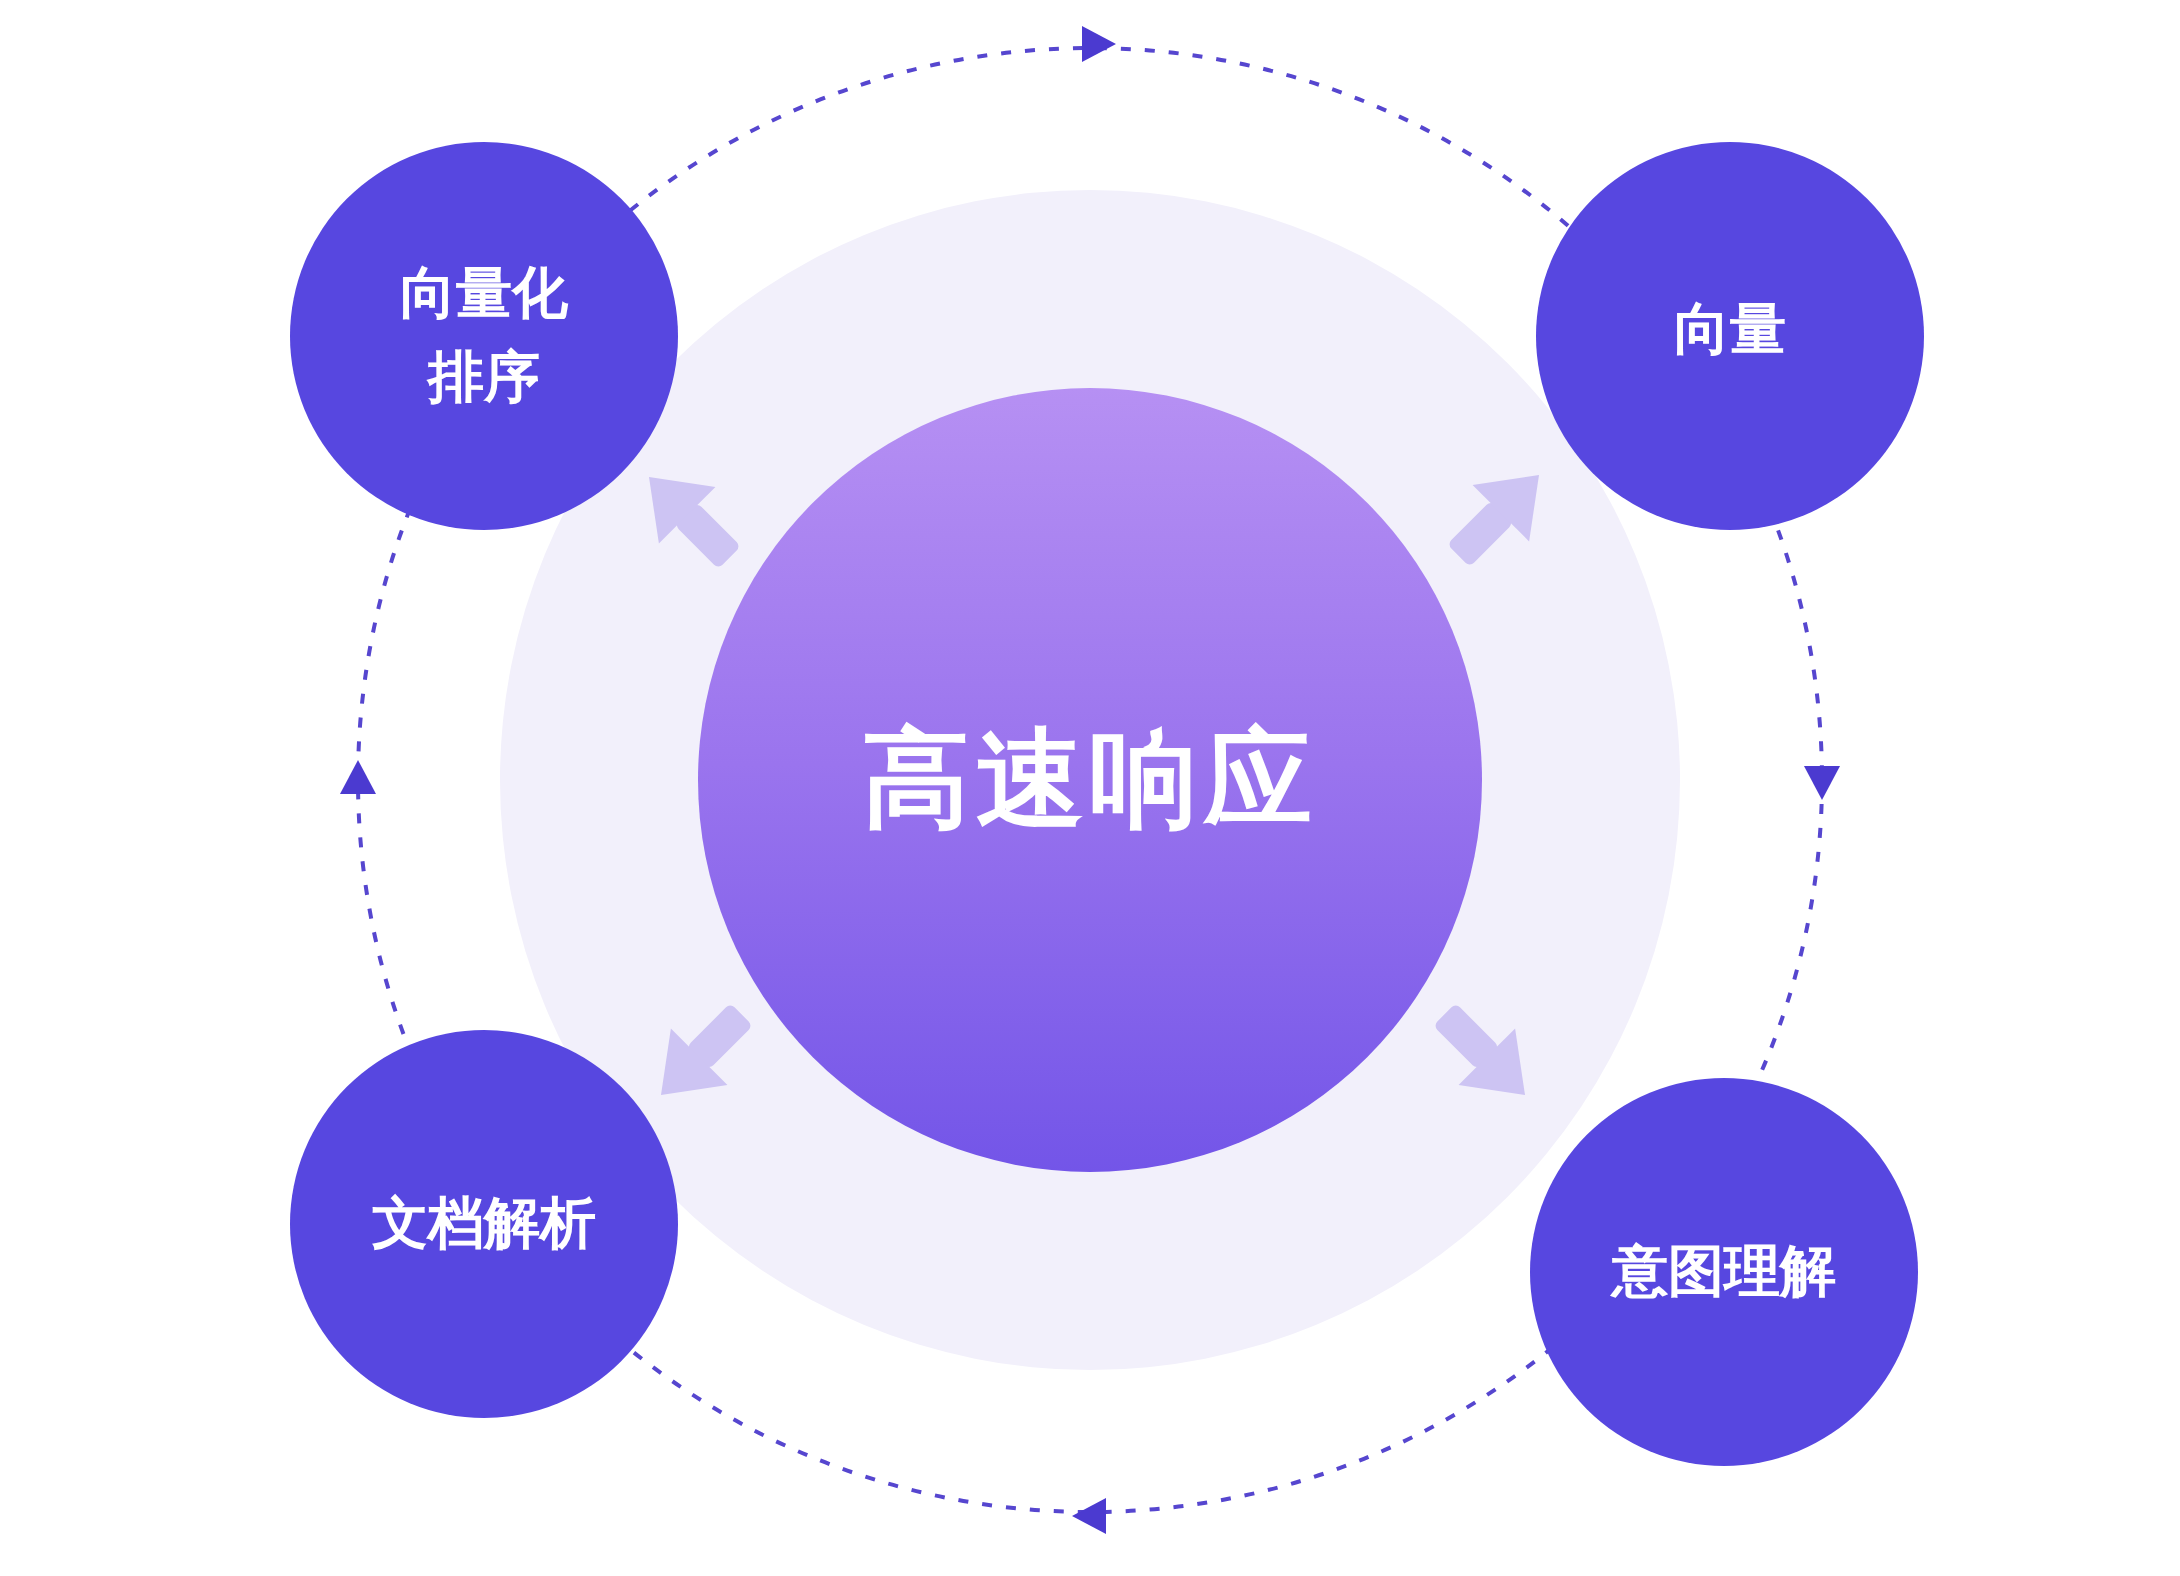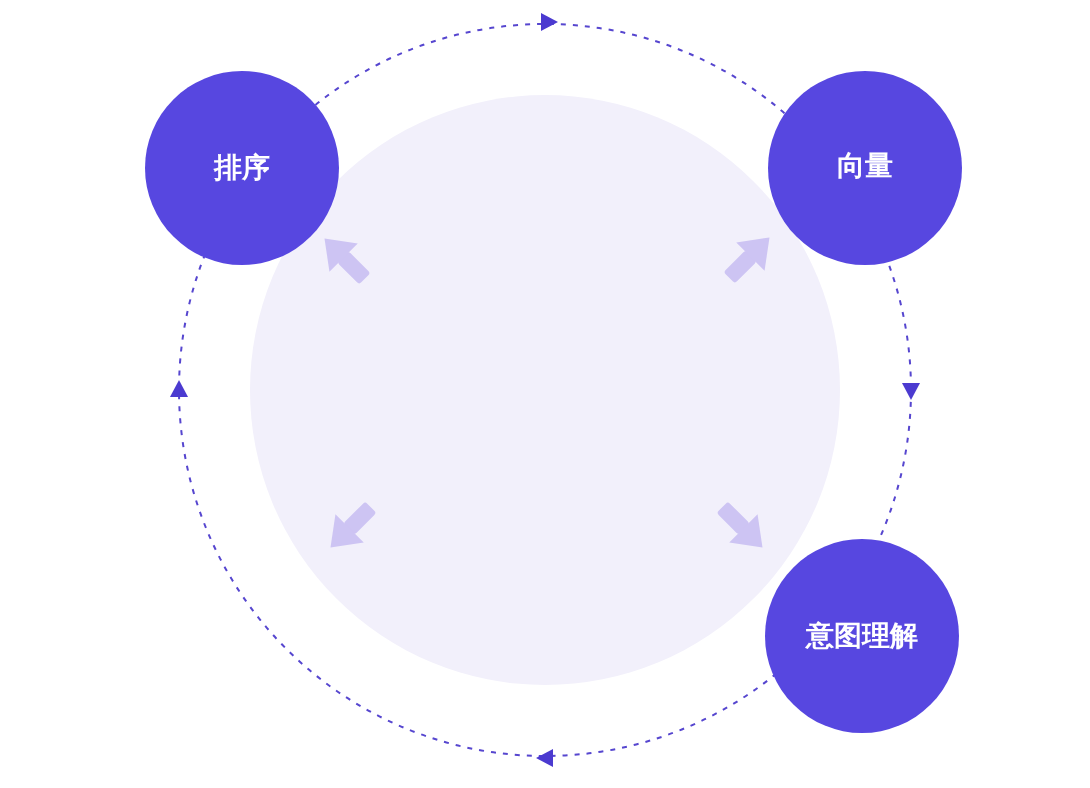--- a/index.html
+++ b/index.html
@@ -118,28 +118,36 @@
       <polygon points="34,4 61,24 34,44" fill="#cdc4f3"></polygon>
     </svg>
   </div>
   <div class="arrow arrow-br">
     <svg viewBox="0 0 64 48" width="64" height="48" xmlns="http://www.w3.org/2000/svg">
       <rect x="4" y="16" width="31" height="16" rx="3" fill="#cdc4f3"></rect>
       <polygon points="34,4 61,24 34,44" fill="#cdc4f3"></polygon>
     </svg>
   </div>
 
+  <div class="center-circle">
+    <span class="center-label">高速响应</span>
+  </div>
 
   <div class="satellite sat-tl">
+    <span class="sat-line">向量化</span>
     <span class="sat-line">排序</span>
   </div>
 
   <div class="satellite sat-tr">
     <span class="sat-line">向量</span>
   </div>
 
+  <div class="satellite sat-bl">
+    <span class="sat-line">文档解析</span>
+
+  </div>
 
   <div class="satellite sat-br">
     <span class="sat-line">意图理解</span>
 
   </div>
 
 </div>
 
 </body></html>

